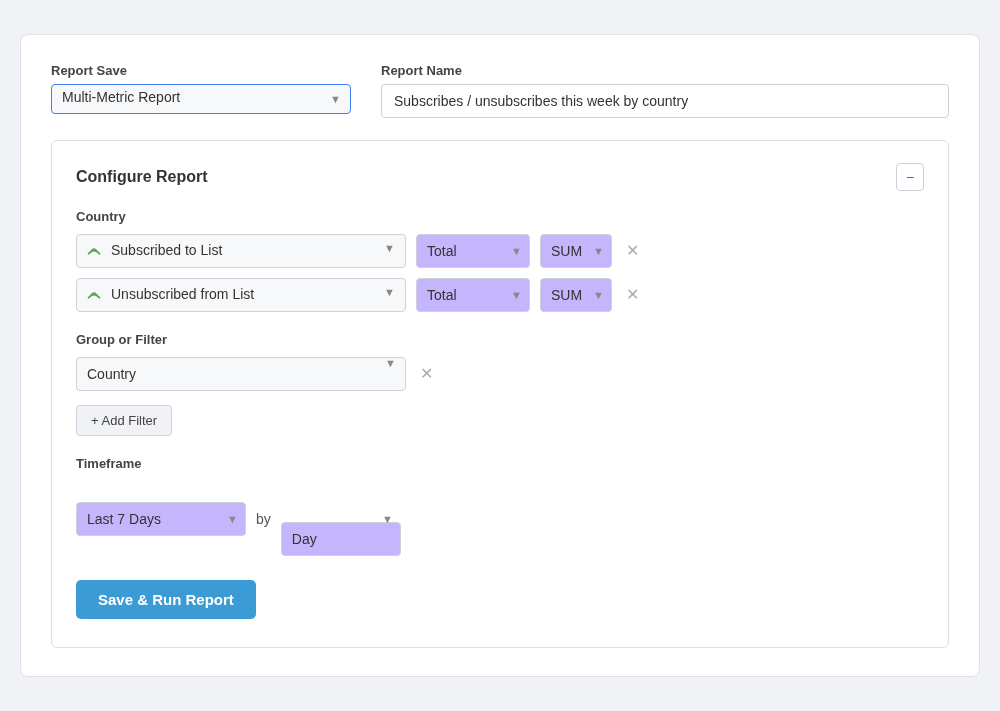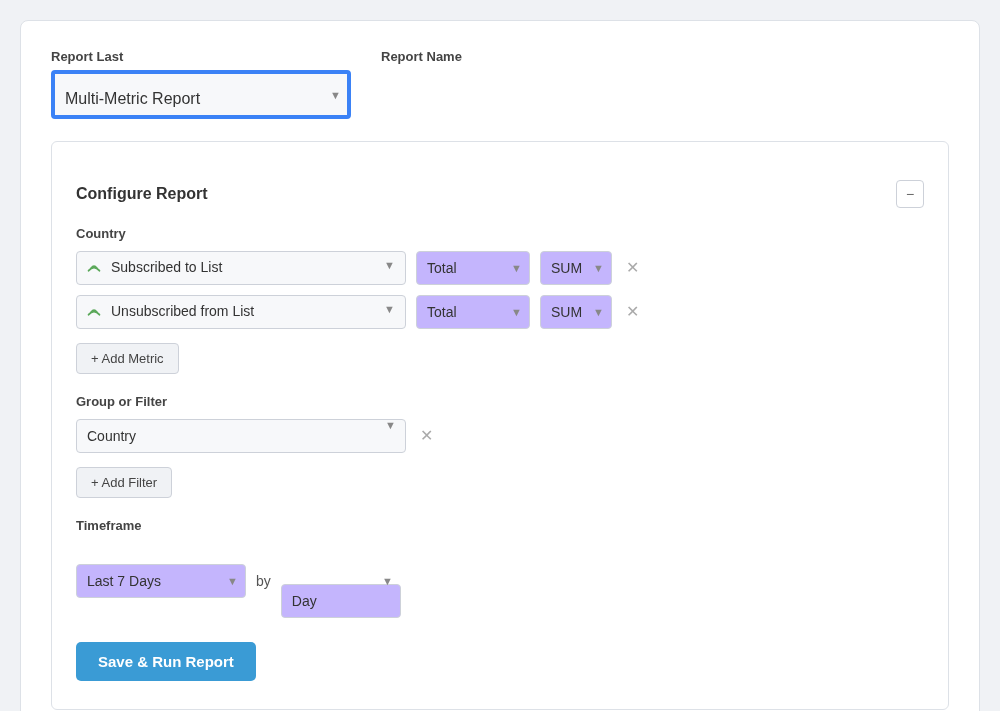--- a/index.html
+++ b/index.html
@@ -46,24 +46,24 @@
     }
     .select-wrapper {
       position: relative;
       display: inline-flex;
       align-items: center;
     }
     .select-wrapper select {
       appearance: none;
       -webkit-appearance: none;
       background: #f7f8fa;
-      border: 4px solid #3b82f6;
-      border-radius: 4px;
-      padding: 16px 32px 8px 10px;
-      font-size: 16px;
+      border: 1px solid #3b82f6;
+      border-radius: 4px;
+      padding: 4px 32px 8px 10px;
+      font-size: 14px;
       color: #333;
       cursor: pointer;
       width: 100%;
       outline: none;
     }
     .select-arrow {
       position: absolute;
       right: 10px;
       pointer-events: none;
       color: #888;
@@ -75,21 +75,21 @@
       border-radius: 4px;
       padding: 8px 12px;
       font-size: 14px;
       color: #333;
       width: 100%;
       outline: none;
     }
     .configure-card {
       border: 1px solid #dde1e7;
       border-radius: 6px;
-      padding: 38px 24px 28px;
+      padding: 22px 24px 28px;
       position: relative;
     }
     .configure-header {
       display: flex;
       justify-content: space-between;
       align-items: center;
       margin-bottom: 18px;
     }
     .configure-title {
       font-size: 16px;
@@ -251,32 +251,33 @@
       margin-top: 24px;
     }
   </style>
 </head>
 <body>
 
 <div class="outer-card">
 
   <div class="top-row">
     <div class="field-group report-type">
-      <label class="field-label">Report Last</label>
+      <label class="field-label">Report Save</label>
       <div class="select-wrapper">
         <select>
           <option>Multi-Metric Report</option>
           <option>Single Metric Report</option>
           <option>Comparison Report</option>
         </select>
         <span class="select-arrow">▼</span>
       </div>
     </div>
     <div class="field-group report-name">
       <label class="field-label">Report Name</label>
+      <input type="text" class="text-input" value="Subscribes / unsubscribes this week by country" style="">
     </div>
   </div>
 
   <div class="configure-card">
     <div class="configure-header">
       <span class="configure-title">Configure Report</span>
       <button class="collapse-btn">−</button>
     </div>
 
     
@@ -347,21 +348,20 @@
           <option>SUM</option>
           <option>AVG</option>
           <option>MAX</option>
           <option>MIN</option>
         </select>
         <span class="select-arrow">▼</span>
       </div>
       <button class="remove-btn">✕</button>
     </div>
 
-    <button class="add-btn">+ Add Metric</button>
 
     
     <div class="section-divider"></div>
     <div class="section-label">Group or Filter</div>
 
     <div class="filter-row">
       <div class="filter-select-wrapper">
         <select>
           <option>Country</option>
           <option>City</option>

